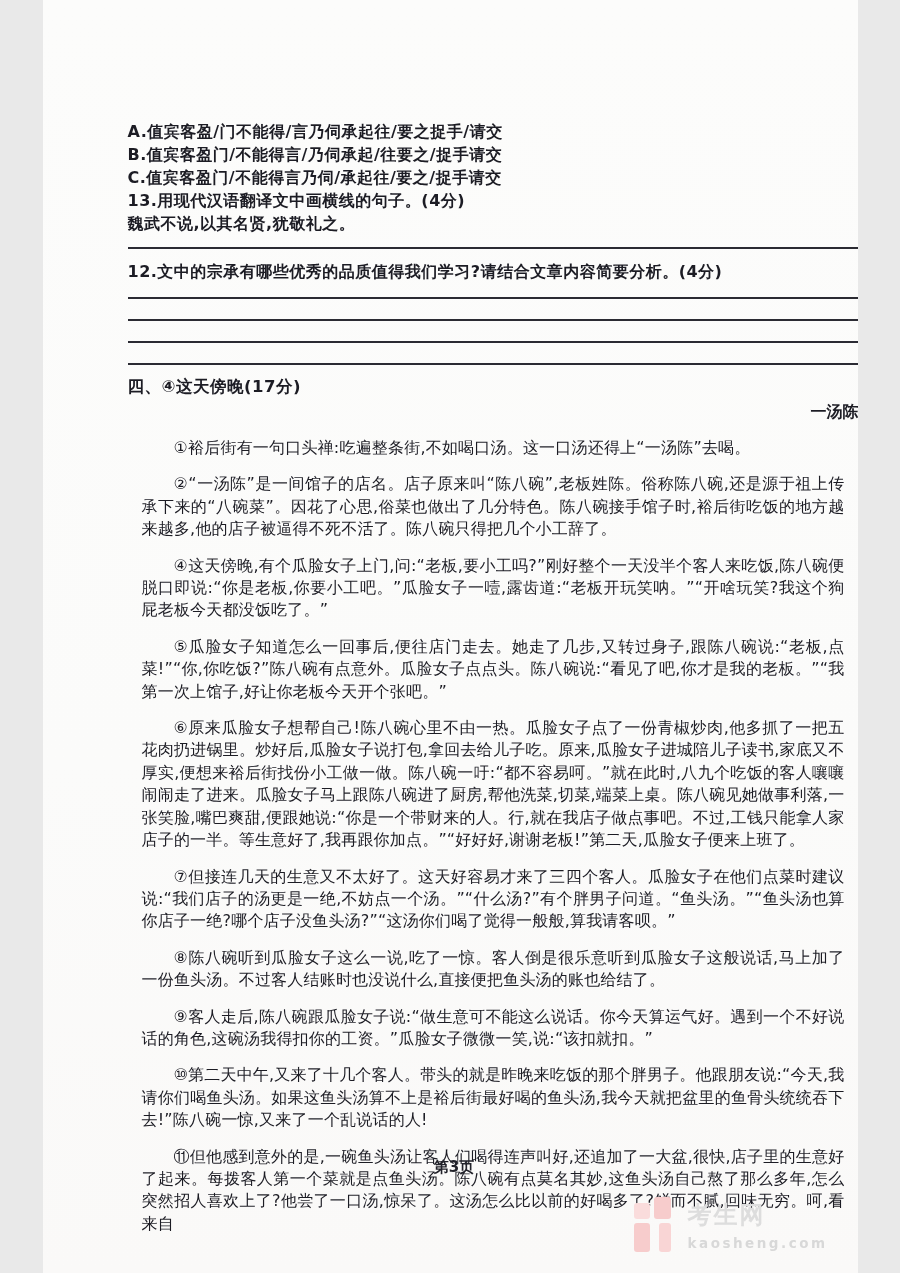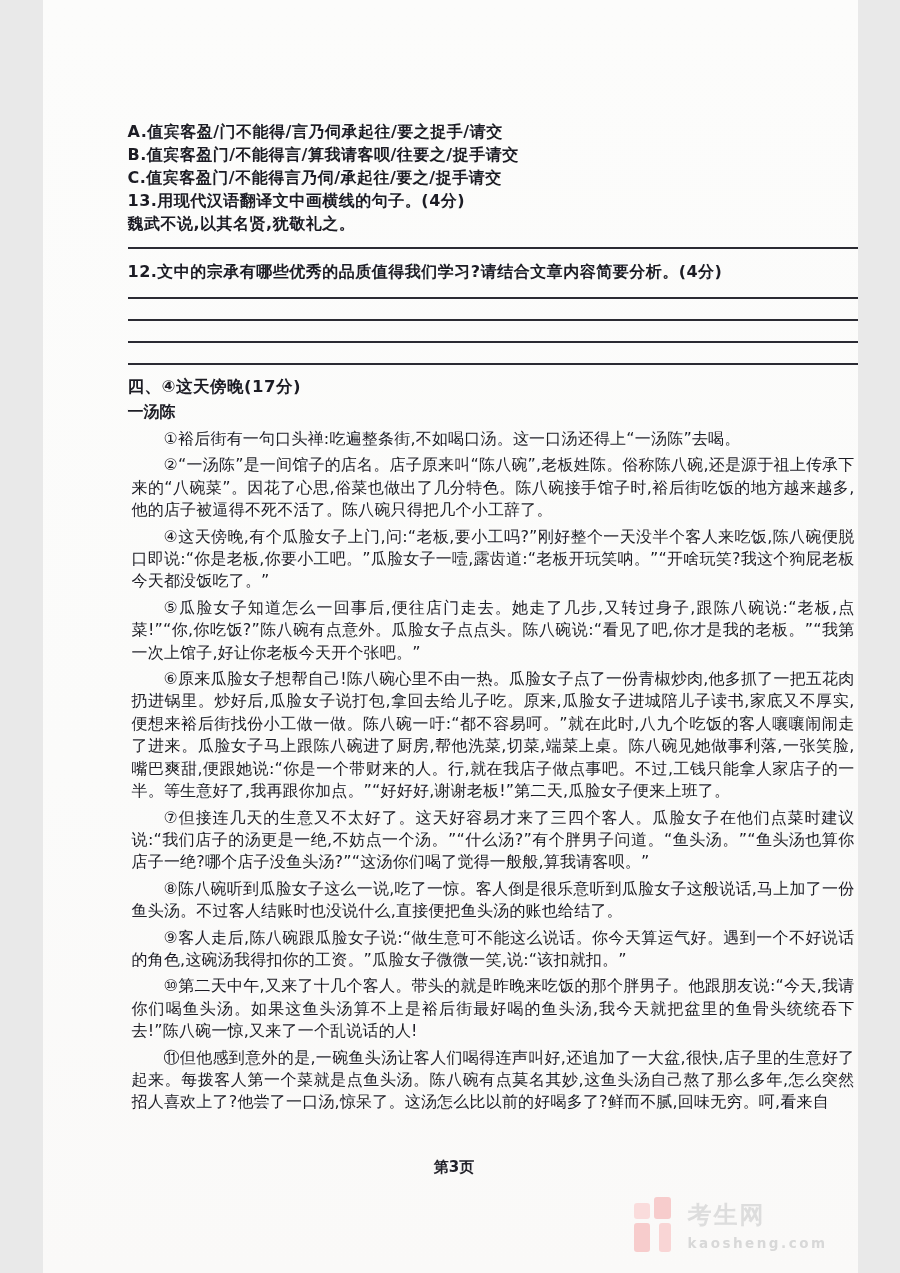--- a/index.html
+++ b/index.html
@@ -42,28 +42,28 @@
   .q12 { margin-top: 11px; }
   .sec-heading {
     margin-top: 10px;
     font-size: 16.5px;
     line-height: 23px;
     font-weight: 700;
     letter-spacing: 0.5px;
   }
   .passage-title {
     margin-top: 3px;
-    text-align: left;
+    text-align: right;
     font-size: 16px;
     line-height: 22px;
     font-weight: 700;
   }
   .body-text { margin-top: 5px; }
   .body-text p {
-    margin: 4px;
+    margin: 14px;
     text-indent: 2em;
     font-size: 16px;
     line-height: 22.4px;
     font-weight: 500;
     text-align: justify;
     letter-spacing: 0.2px;
   }
   .footer {
     position: absolute;
     left: 8px; right: 0;
@@ -103,21 +103,21 @@
     letter-spacing: 2.5px;
   }
 </style>
 </head>
 <body>
 
 <div class="page">
   <div class="content">
 
     <div class="opt">A.值宾客盈/门不能得/言乃伺承起往/要之捉手/请交</div>
-    <div class="opt">B.值宾客盈门/不能得言/算我请客呗/往要之/捉手请交</div>
+    <div class="opt">B.值宾客盈门/不能得言/乃伺承起/往要之/捉手请交</div>
     <div class="opt">C.值宾客盈门/不能得言乃伺/承起往/要之/捉手请交</div>
 
     <div class="q">13.用现代汉语翻译文中画横线的句子。(4分)</div>
     <div class="q">魏武不说,以其名贤,犹敬礼之。</div>
 
     <div class="ans-line ans-first"></div>
 
     <div class="q q12">12.文中的宗承有哪些优秀的品质值得我们学习?请结合文章内容简要分析。(4分)</div>
 
     <div class="ans-line ans-gap"></div>

